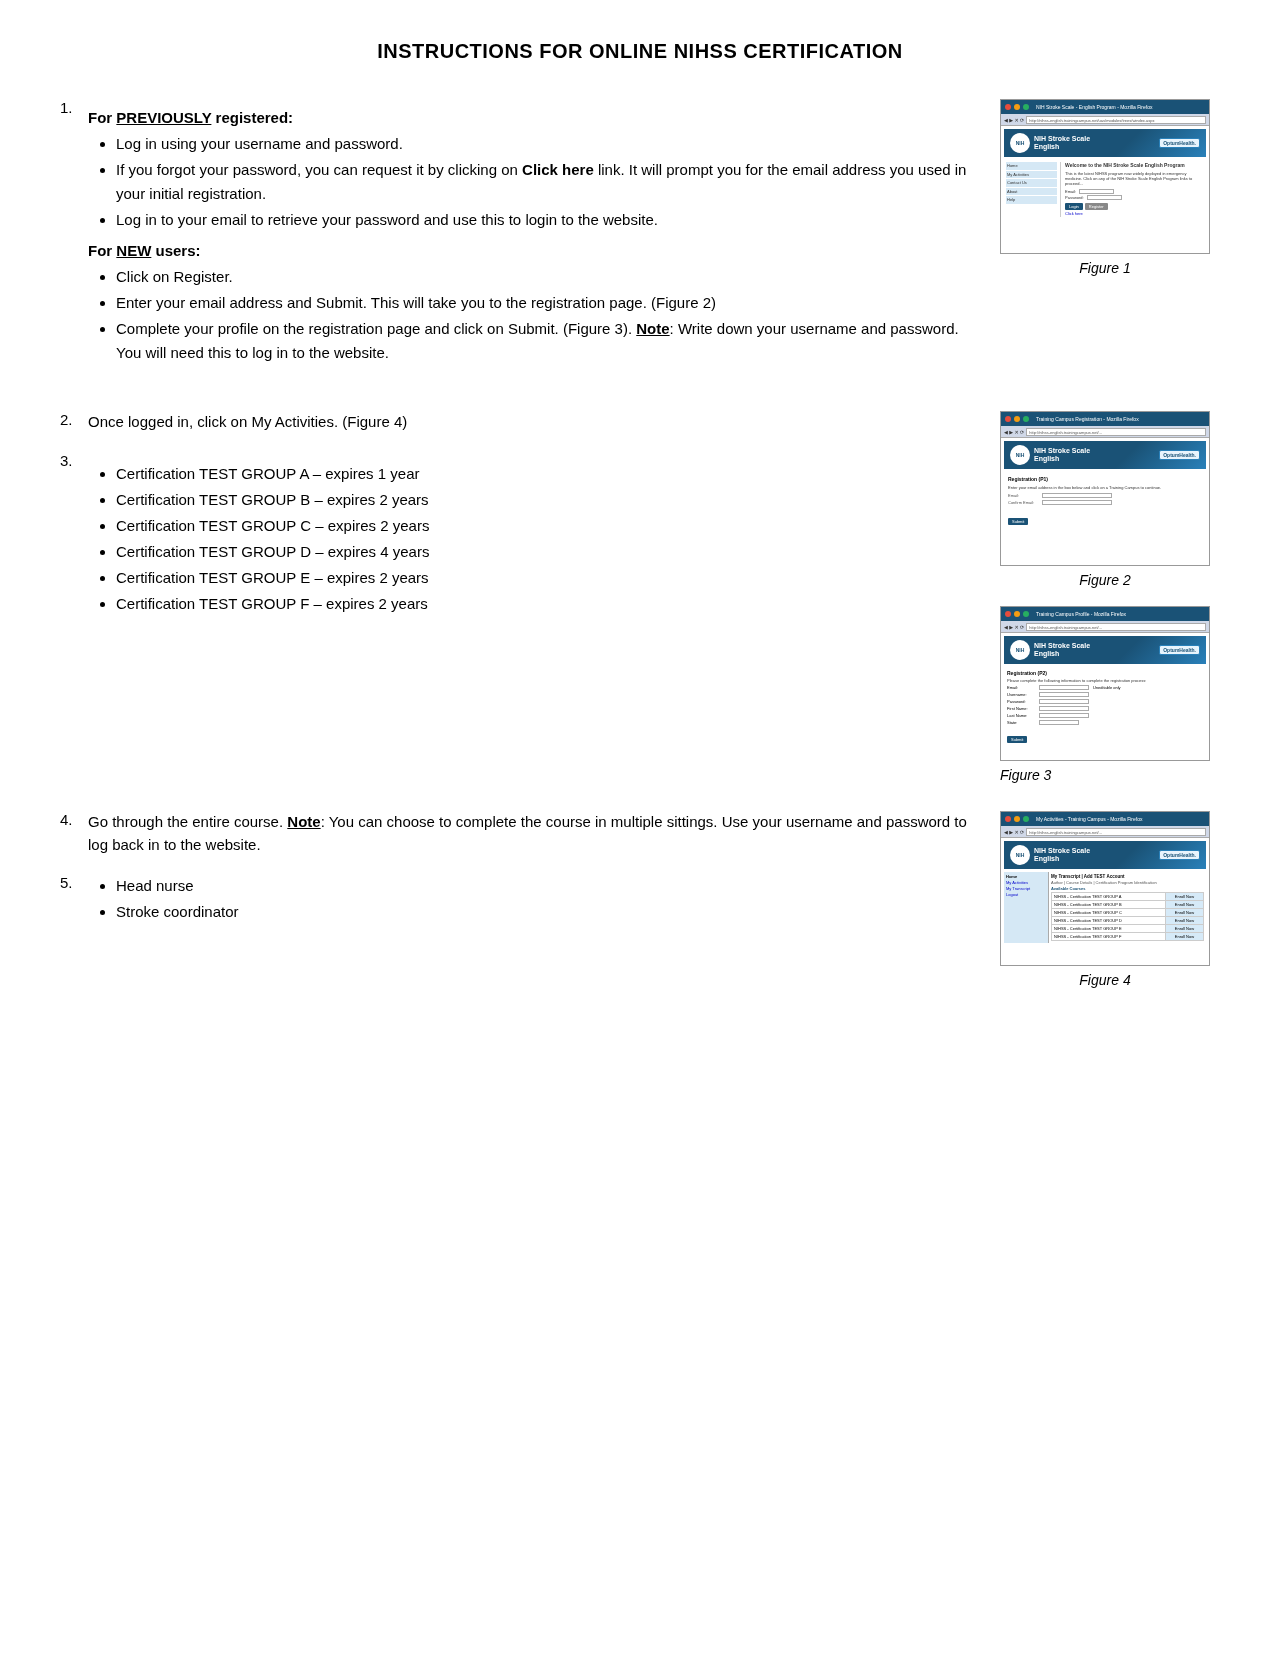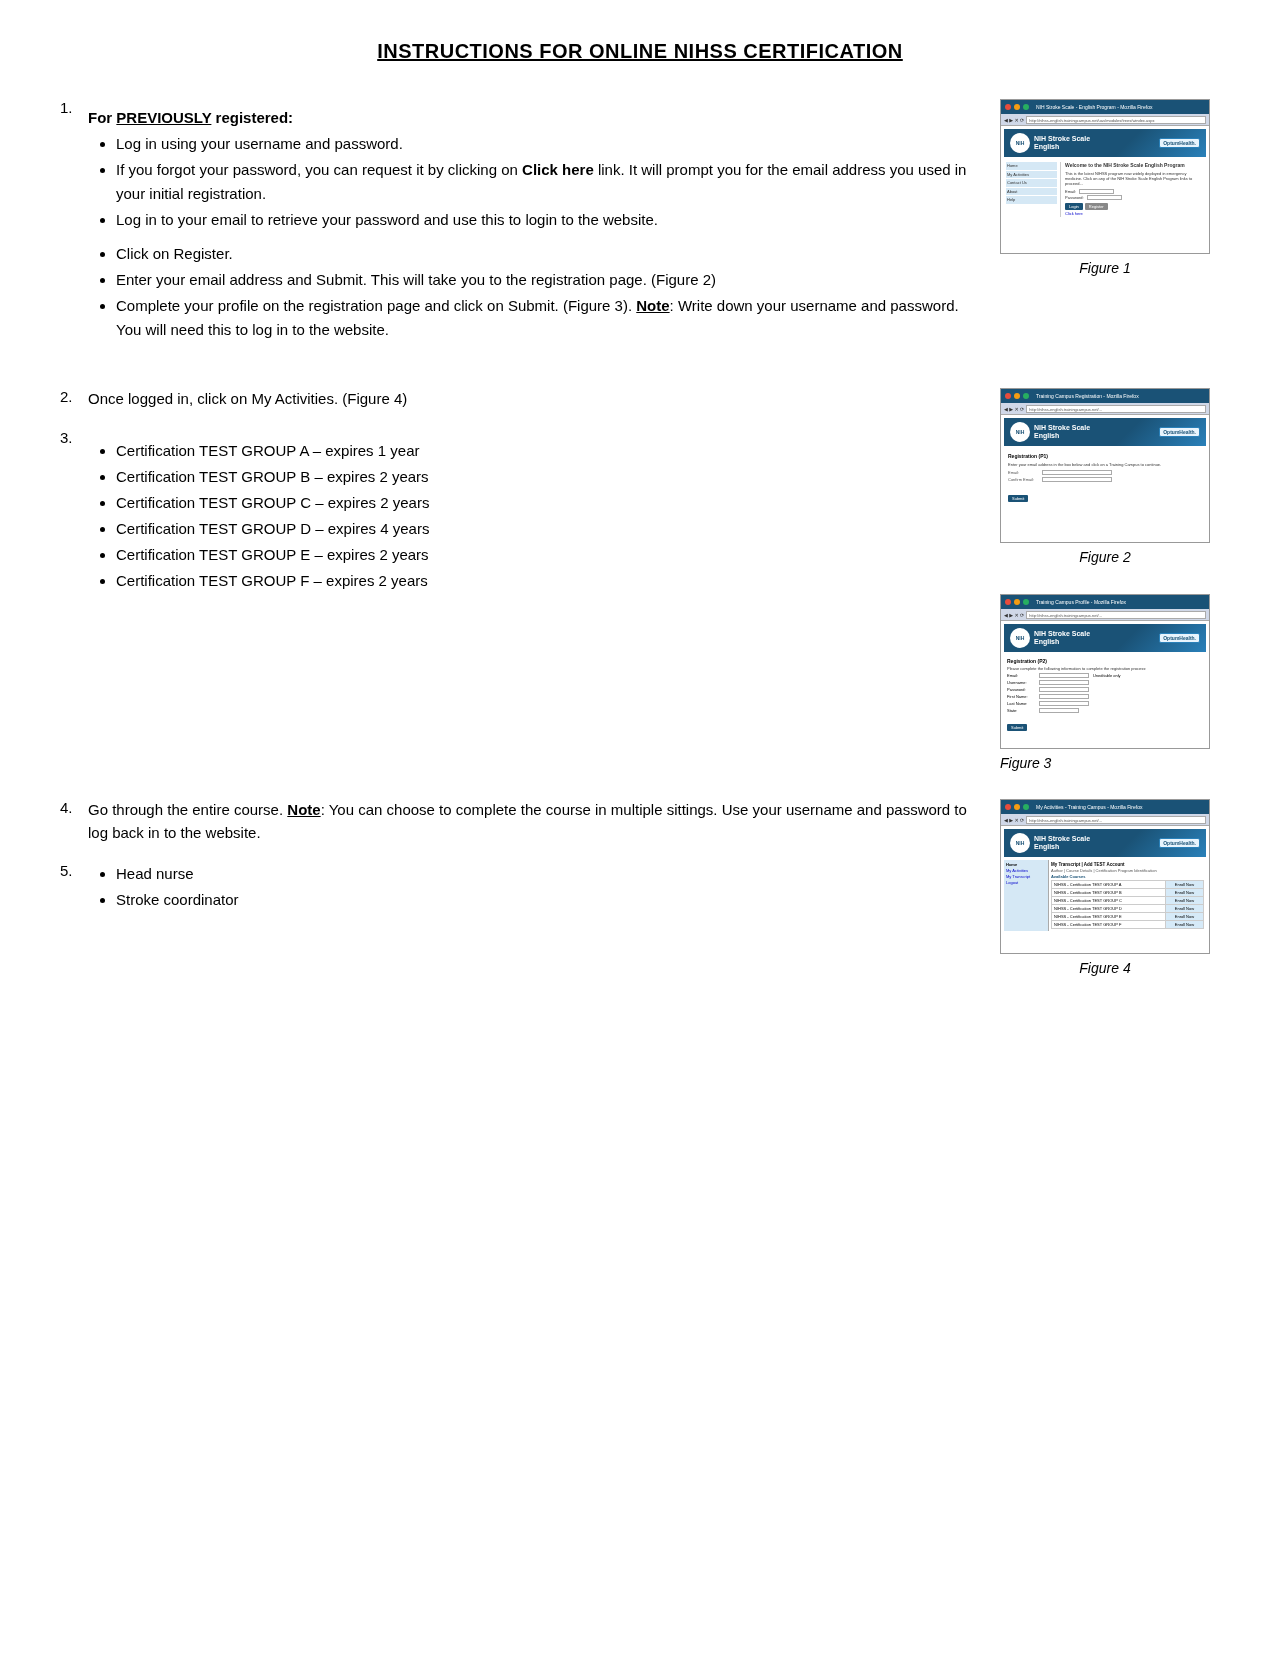--- a/index.html
+++ b/index.html
@@ -9,21 +9,20 @@
       font-size: 15px;
       color: #000;
       width: 1280px;
       min-height: 1656px;
       padding: 40px 60px 60px 60px;
     }
     .page-title {
       text-align: center;
       font-size: 20px;
       font-weight: bold;
-      text-decoration: underline;
       margin-bottom: 36px;
       letter-spacing: 0.5px;
     }
     .main-content {
       display: flex;
       flex-direction: column;
       gap: 0;
     }
     .section {
       display: flex;
@@ -232,20 +231,23 @@
               For <span class="underline">PREVIOUSLY</span> registered:
             </div>
             <ul class="bullet-list">
               <li>Log in using your username and password.</li>
               <li>If you forgot your password, you can request it by clicking on <span class="bold">Click here</span> link.  It will prompt you for the email address you used in your initial registration.</li>
               <li>Log in to your email to retrieve your password and use this to login to the website.</li>
             </ul>
           </div>
 
           <div class="sub-section">
+            <div class="sub-heading">
+              For <span class="underline">NEW</span> users:
+            </div>
             <ul class="bullet-list">
               <li>Click on Register.</li>
               <li>Enter your email address and Submit. This will take you to the registration page. (Figure 2)</li>
               <li>Complete your profile on the registration page and click on Submit. (Figure 3). <span class="bold"><span class="underline">Note</span></span>: Write down your username and password.  You will need this to log in to the website.</li>
             </ul>
           </div>
         </div>
       </div>
     </div>
     <div class="figure-col">
@@ -367,21 +369,21 @@
               </div>
               <div style="margin-top:4px;">
                 <div class="form-btn" style="display:inline-block;">Submit</div>
               </div>
             </div>
           </div>
         </div>
       </div>
       <div class="figure-caption">Figure 2</div>
 
-      <div style="margin-top:29px;">
+      <div style="margin-top:18px;">
         <div class="figure-box">
           <div class="browser-mock">
             <div class="browser-titlebar">
               <div class="browser-btn" style="background:#e74c3c;"></div>
               <div class="browser-btn" style="background:#f39c12;"></div>
               <div class="browser-btn" style="background:#27ae60;"></div>
               <span style="color:#fff;font-size:5px;margin-left:4px;">Training Campus Profile - Mozilla Firefox</span>
             </div>
             <div class="browser-toolbar" style="display:flex;align-items:center;padding:1px 3px;gap:2px;">
               <span style="font-size:5px;color:#333;">◀ ▶ ✕ ⟳</span>

